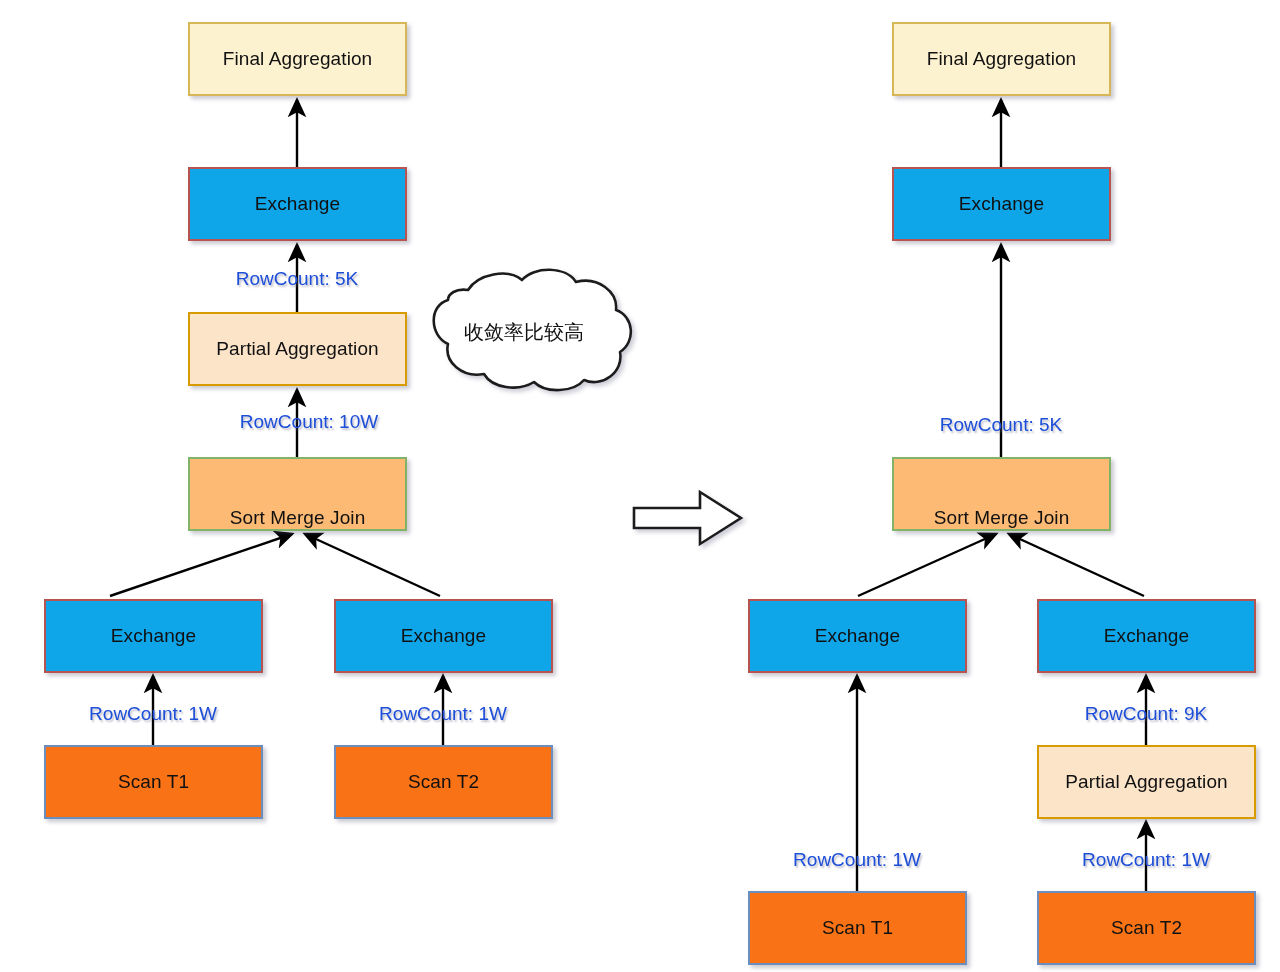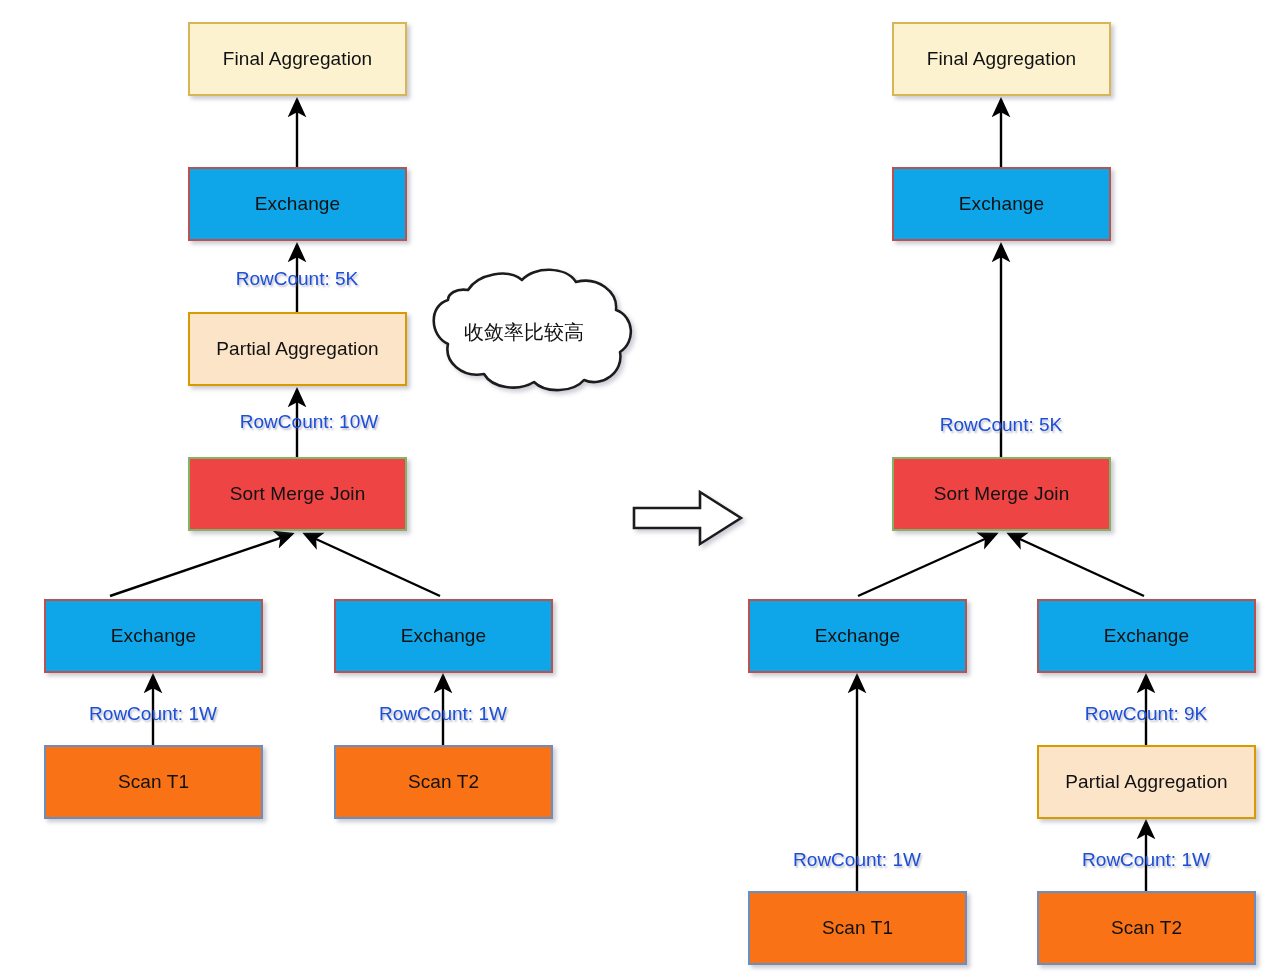--- a/index.html
+++ b/index.html
@@ -37,21 +37,21 @@
     font-size: 19px;
     color: #111111;
     letter-spacing: 0.1px;
     text-align: center;
     box-shadow: 3px 3px 4px rgba(80,80,110,0.30);
     white-space: nowrap;
   }
   .n-yellow { background: #fdf2d0; border-color: #d6b656; }
   .n-red    { background: #0ea5e9; border-color: #b85450; }
   .n-orange { background: #fce4c9; border-color: #d79b00; text-align: center; }
-  .n-green  { background: #ef4444; border-color: #82b366; }
+  .n-green  { background: #fdba74; border-color: #82b366; align-items: flex-end; }
   .n-blue   { background: #f97316; border-color: #6c8ebf; }
 
   .edge-label {
     position: absolute;
     font-size: 19px;
     color: #1d4ed8;
     white-space: nowrap;
     text-shadow: 1.5px 1.5px 2px rgba(110,110,140,0.45);
     transform: translateX(-50%);
   }

